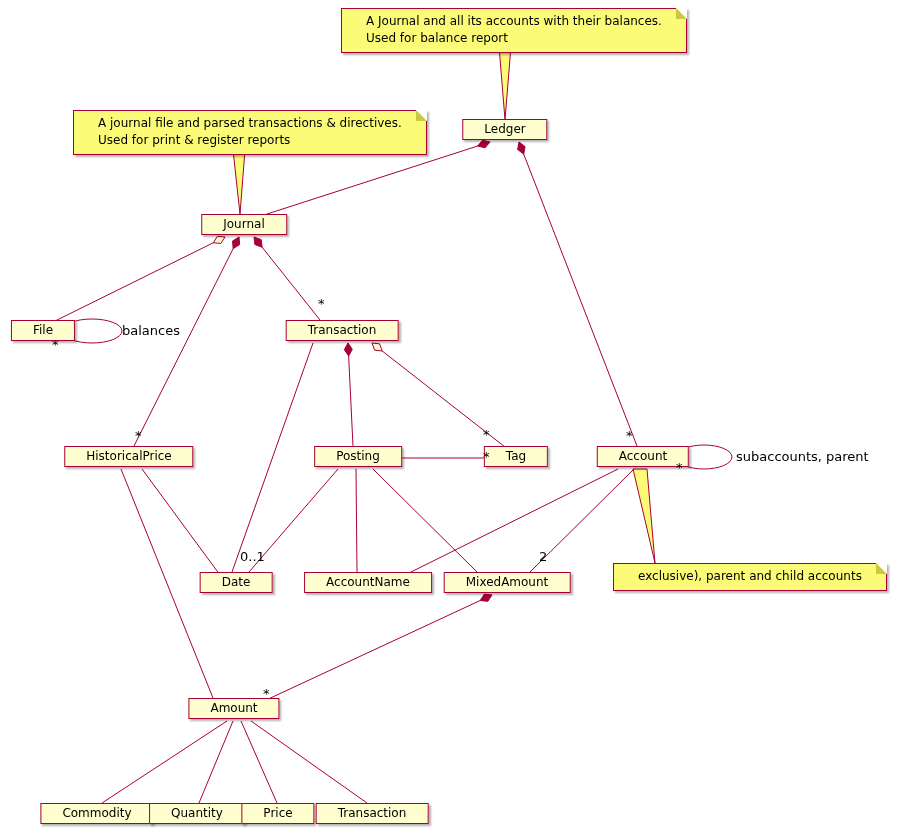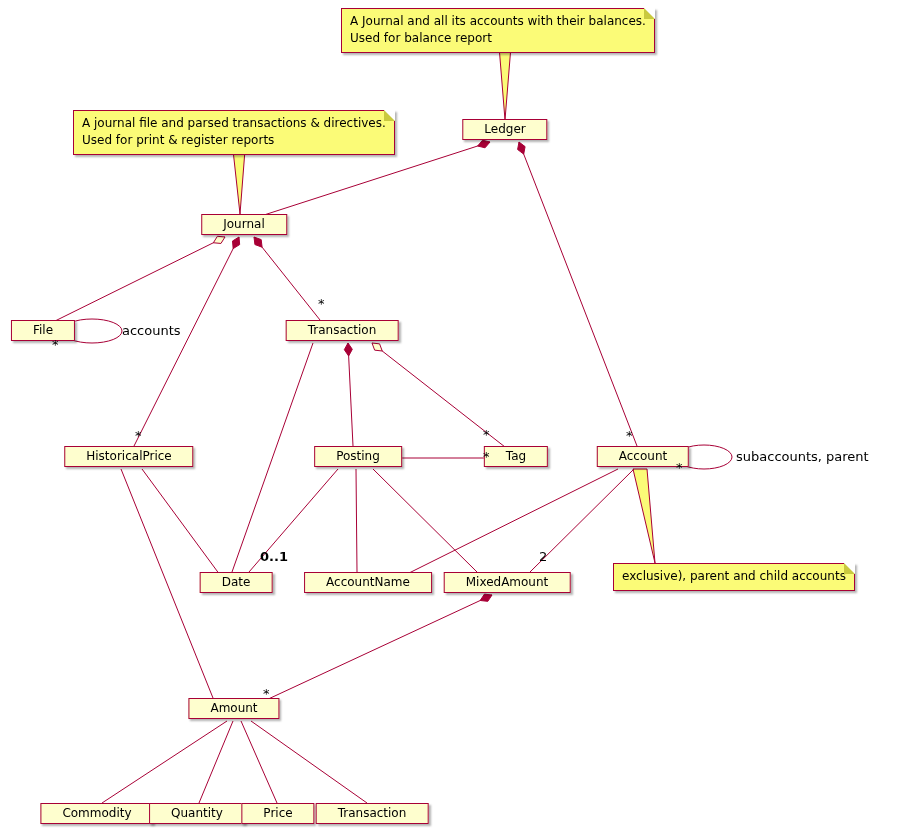--- a/index.html
+++ b/index.html
@@ -11,21 +11,21 @@
   #edges-svg { position:absolute; left:0; top:0; width:909px; height:836px; z-index:1; }
   .uml-class {
     position:absolute; transform:translateX(-50%);
     background:#FEFECE; border:1.5px solid #A80036;
     padding:2px 21px 3px; font-size:12px; color:#000;
     white-space:nowrap; z-index:2;
     box-shadow:2px 2px 2px rgba(0,0,0,0.3);
   }
   .uml-note {
     position:absolute; background:#FBFB77; border:1px solid #A80036;
-    padding:4px 8px 5px; font-size:12px; line-height:1.4; color:#000;
+    padding:4px 24px 5px; font-size:12px; line-height:1.4; color:#000;
     white-space:nowrap; z-index:2; box-shadow:2px 2px 2px rgba(0,0,0,0.3);
   }
   .uml-note::after {
     content:""; position:absolute; top:-1px; right:-1px;
     border-style:solid; border-width:0 11px 11px 0;
     border-color:#ffffff #ffffff #c9c93e #c9c93e;
   }
   #labels { position:absolute; left:0; top:0; width:909px; height:836px; z-index:3; pointer-events:none; }
   .edge-label {
     position:absolute; font-size:13px; color:#000; white-space:nowrap;
@@ -100,26 +100,26 @@
   <div class="uml-note" style="left:73px;top:110px">
     <div>A journal file and parsed transactions &amp; directives.</div>
     <div>Used for print &amp; register reports</div>
   </div>
   <div class="uml-note" style="left:613px;top:563px">
     <div>exclusive), parent and child accounts</div>
   </div>
 
   <div id="labels">
       <span class="edge-label" style="left: 52px; top: 337px;">*</span>
-      <span class="edge-label" style="left: 122px; top: 323px;">accounts</span>
+      <span class="edge-label" style="left: 122px; top: 323px;">balances</span>
       <span class="edge-label" style="left: 318px; top: 296px;">*</span>
       <span class="edge-label" style="left: 135px; top: 428px;">*</span>
       <span class="edge-label" style="left: 483px; top: 427px;">*</span>
       <span class="edge-label" style="left: 483px; top: 449px;">*</span>
       <span class="edge-label" style="left: 626px; top: 428px;">*</span>
       <span class="edge-label" style="left: 676px; top: 460px;">*</span>
       <span class="edge-label" style="left: 736px; top: 449px; text-align: right;">subaccounts, parent</span>
-      <span class="edge-label" style="left: 260px; top: 549px; font-weight: bold;">0..1</span>
+      <span class="edge-label" style="left: 240px; top: 549px;">0..1</span>
       <span class="edge-label" style="left: 539px; top: 549px;">2</span>
       <span class="edge-label" style="left: 263px; top: 686px;">*</span>
     </div>
 
 </div>
 
 </body></html>

